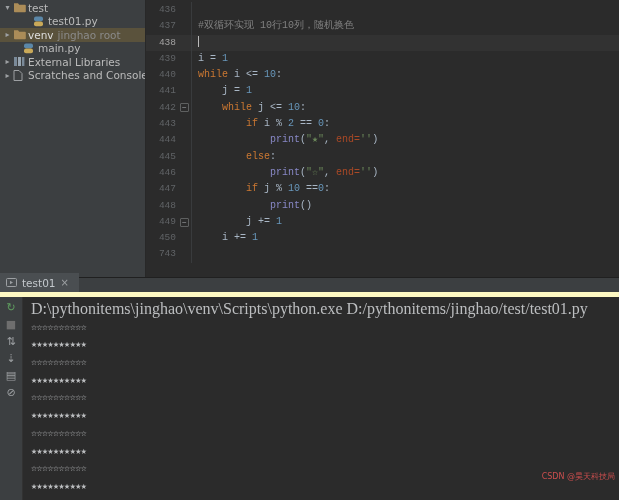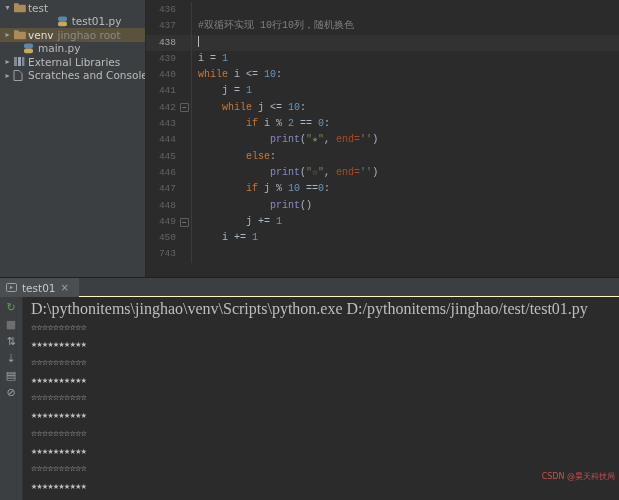--- a/index.html
+++ b/index.html
@@ -54,21 +54,21 @@
   .tk-num     { color: var(--number, #6897bb); }
   .tk-str     { color: var(--string, #6a8759); }
   .tk-comment { color: var(--comment, #808080); }
   .tk-builtin { color: var(--builtin, #8888c6); }
   .tk-kwarg   { color: var(--kwarg, #aa4926); }
 
   
   .bottom { height: 223px; display: flex; flex-direction: column; border-top: 1px solid #202020; }
   .tabbar {
     height: 19px; min-height: 19px; background: var(--panel_bg, #3c3f41);
-    display: flex; align-items: flex-start; border-bottom: 1px solid #fef9c3;
+    display: flex; align-items: flex-end; border-bottom: 5px solid #fef9c3;
   }
   .tab {
     display: flex; align-items: center; gap: 5px;
     padding: 0 10px 0 6px; background: #4a4e51; cursor: pointer;
   }
   .tab-label { font-size: 10.5px; color: #c3c8cc; }
   .tab-close { font-size: 10px; color: #9da0a3; cursor: pointer; line-height: 10px; }
 
   .console { flex: 1; display: flex; overflow: hidden; }
   .run-toolbar {
@@ -102,21 +102,21 @@
       <div class="tree">
           <div class="tree-row" style="padding-left: 2px;">
             <span class="chev">▾</span>
             <span class="ticon">
               <svg width="13" height="11" viewBox="0 0 13 11">
                 <path d="M1 1.2h4l1.2 1.6H12a.8.8 0 0 1 .8.8v5.9a.8.8 0 0 1-.8.8H1.8a.8.8 0 0 1-.8-.8V1.2z" fill="#ab8c58"></path>
               </svg>
             </span>
             <span class="tlabel">test</span>
           </div>
-          <div class="tree-row" style="padding-left: 22px; justify-content: center;">
+          <div class="tree-row" style="padding-left: 22px;">
             <span class="chev"></span>
             <span class="ticon">
               <svg width="11" height="11" viewBox="0 0 11 11">
                 <rect x="1" y="0.5" width="9" height="4.8" rx="2" fill="#5b87a8"></rect>
                 <rect x="1" y="5.4" width="9" height="4.8" rx="2" fill="#c9a959"></rect>
               </svg>
             </span>
             <span class="tlabel">test01.py</span>
           </div>
           <div class="tree-row selected" style="padding-left: 2px;">

